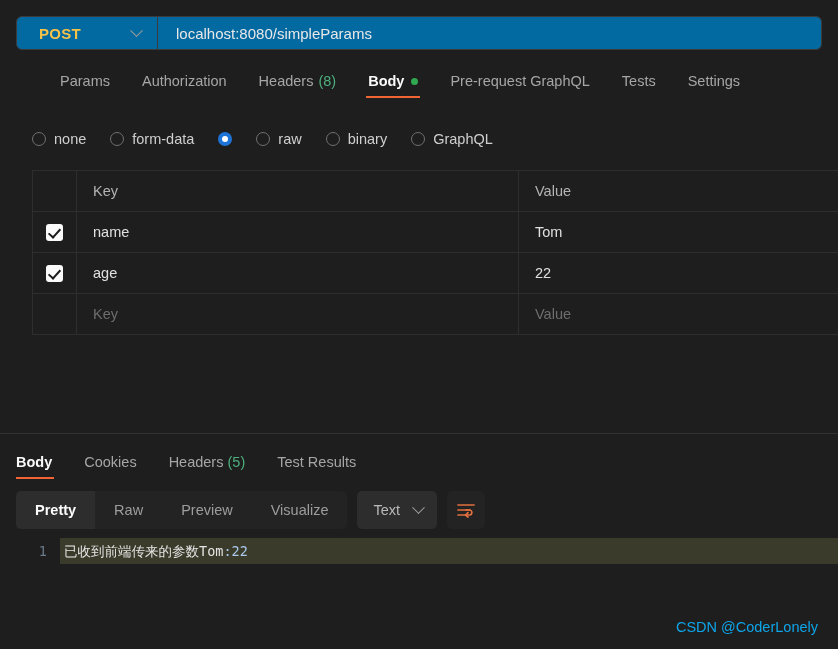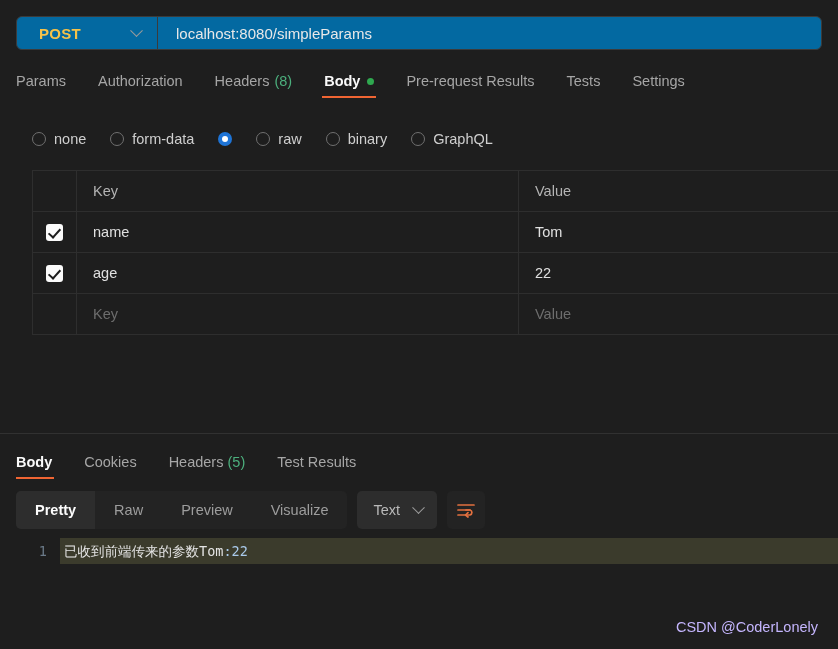--- a/index.html
+++ b/index.html
@@ -64,21 +64,21 @@
   .req-tab {
     position: relative;
     color: #a6a6a6;
     font-size: 14.5px;
     padding: 0 16px 9px 16px;
     white-space: nowrap;
     display: flex;
     align-items: center;
     gap: 5px;
   }
-  .req-tab:first-child { padding-left: 0; }
+  .req-tab:first-child { padding-left: 0; margin-left: 44px; }
   .req-tab.active { color: #fafafa; font-weight: bold; }
   .req-tab.active::after {
     content: "";
     position: absolute;
     left: 14px; right: 14px; bottom: 0;
     height: 2px;
     background: #f06533;
   }
   .req-tab .count { color: #4caf7d; }
   .dot-green {
@@ -294,21 +294,21 @@
     white-space: pre;
   }
   .code-line .tok-str { color: #e4e4e4; }
   .code-line .tok-num { color: #a9c9ea; }
 
   
   .watermark {
     position: absolute;
     right: 20px;
     bottom: 14px;
-    color: #c4b5fd;
+    color: #0ea5e9;
     font-size: 14.5px;
   }
 </style>
 </head>
 <body>
 
 <div class="url-bar">
   <div class="method-box">
     <span class="method-label">POST</span>
     <span class="chev"></span>
@@ -325,21 +325,21 @@
   </div>
   <div class="req-tab">
     <span>Headers</span>
     <span class="count">(8)</span>
   </div>
   <div class="req-tab active">
     <span>Body</span>
     <span class="dot-green"></span>
   </div>
   <div class="req-tab">
-    <span>Pre-request Results</span>
+    <span>Pre-request GraphQL</span>
   </div>
   <div class="req-tab">
     <span>Tests</span>
   </div>
   <div class="req-tab">
     <span>Settings</span>
   </div>
 </div>
 
 <div class="radio-row">

